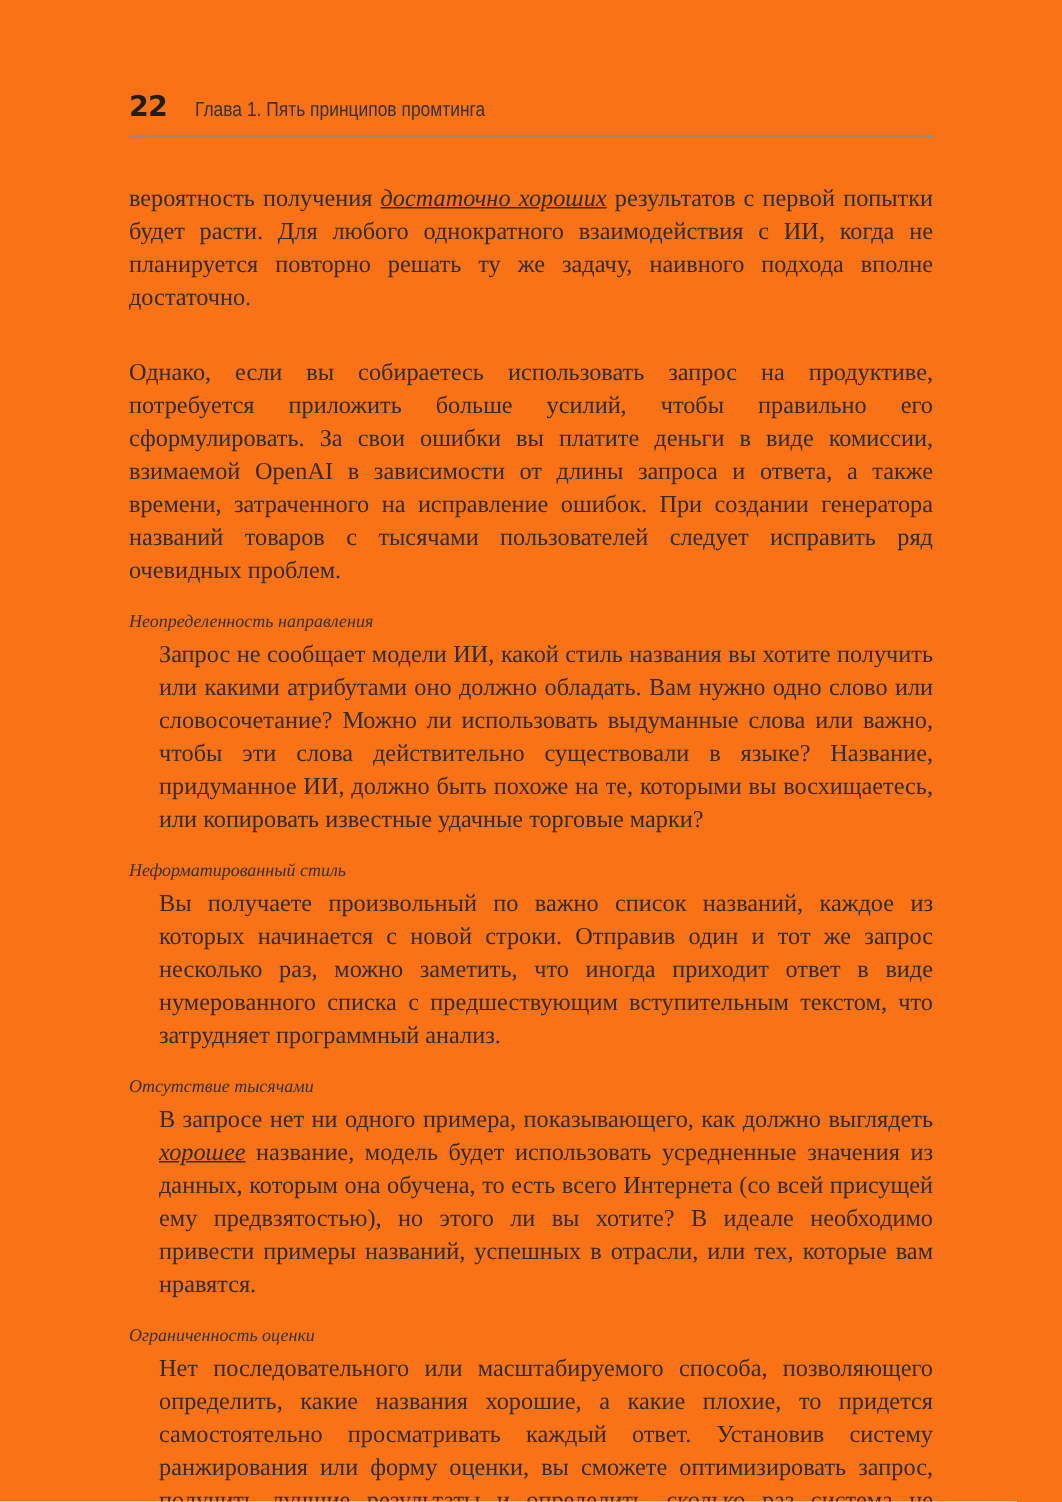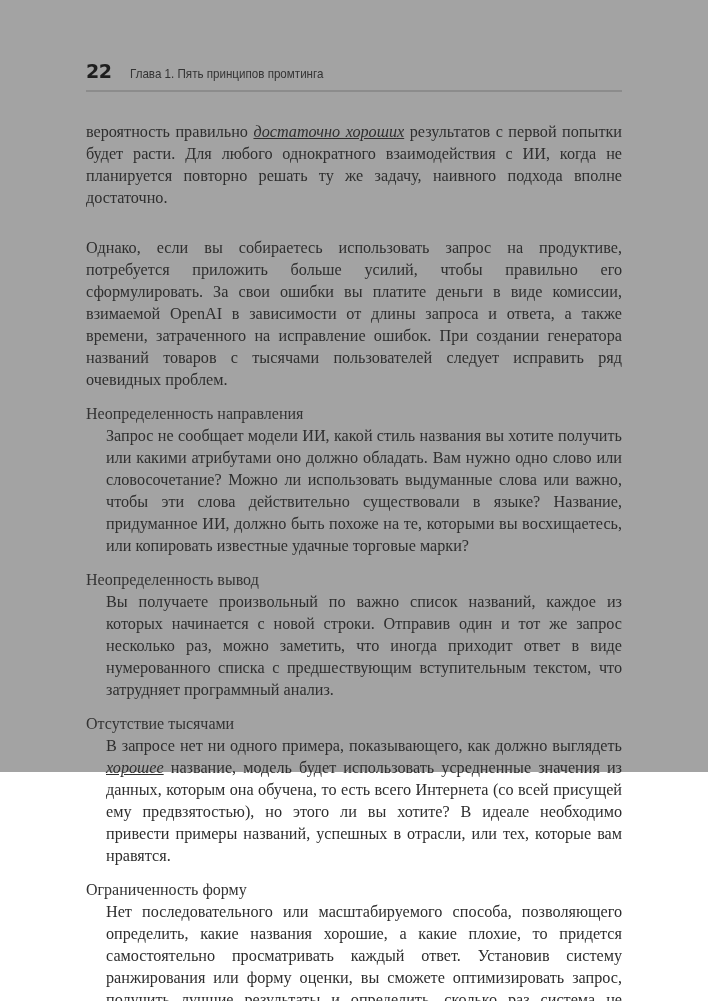--- a/index.html
+++ b/index.html
@@ -11,22 +11,22 @@
       width: 708px;
       height: 1001px;
       position: relative;
       overflow: hidden;
       color: #2b2b2b;
     }
     .page {
       position: absolute;
       left: 0; top: 0;
       width: 708px;
-      height: 772px;
-      background: #a3a3a3;
+      height: 1001px;
+      background: #f97316;
     }
     .running-head {
       position: absolute;
       left: 86px;
       top: 60px;
       width: 536px;
       height: 30px;
       border-bottom: 2px solid #8c8c8c;
       display: flex;
       align-items: baseline;
@@ -61,60 +61,61 @@
       margin: 0;
       text-align: justify;
       hyphens: manual;
     }
     .para + .para { margin-top: 28px; }
     .section {
       margin-top: 12px;
     }
     .first-section { margin-top: 12px; }
     .section-title {
+      font-style: italic;
       margin: 0 0 1px 0;
-      font-size: 16px;
+      font-size: 12px;
       color: #333;
     }
     .section-body {
       margin-left: 20px !important;
       text-align: justify;
     }
     em { font-style: italic; text-decoration: underline; }
   </style>
 </head>
 <body>
 
 <div class="page">
 
   <div class="running-head">
     <span class="page-number">22</span>
     <span class="chapter-title">Глава 1. Пять принципов промтинга</span>
   </div>
 
   <div class="content">
 
-    <p class="para"><span>вероятность правильно </span><em>достаточно хороших</em><span> результатов с первой попытки бу­дет расти. Для любого однократного взаимодействия с ИИ, когда не планируется повторно решать ту же задачу, наивного подхода вполне достаточно.</span></p>
+    <p class="para"><span>вероятность получения </span><em>достаточно хороших</em><span> результатов с первой попытки бу­дет расти. Для любого однократного взаимодействия с ИИ, когда не планируется повторно решать ту же задачу, наивного подхода вполне достаточно.</span></p>
 
     <p class="para">Однако, если вы собираетесь использовать запрос на продуктиве, потребуется приложить больше усилий, чтобы правильно его сформулировать. За свои ошибки вы платите деньги в виде комиссии, взимаемой OpenAI в зависимости от длины запроса и ответа, а также времени, затраченного на исправление ошибок. При создании генератора названий товаров с тысячами пользователей следует исправить ряд очевидных проблем.</p>
 
     <div class="section first-section">
       <p class="section-title">Неопределенность направления</p>
       <p class="section-body">Запрос не сообщает модели ИИ, какой стиль названия вы хотите получить или какими атрибутами оно должно обладать. Вам нужно одно слово или словосочетание? Можно ли использовать выдуманные слова или важно, что­бы эти слова действительно существовали в языке? Название, придуманное ИИ, должно быть похоже на те, которыми вы восхищаетесь, или копировать известные удачные торговые марки?</p>
     </div>
 
     <div class="section">
-      <p class="section-title">Неопределенность вывод</p>
+      <p class="section-title">Неформатированный стиль</p>
       <p class="section-body">Вы получаете произвольный по важно список названий, каждое из которых начинается с новой строки. Отправив один и тот же запрос несколько раз, можно заметить, что иногда приходит ответ в виде нумерованного списка с предшествующим вступительным текстом, что затрудняет программный анализ.</p>
     </div>
 
     <div class="section">
       <p class="section-title">Отсутствие тысячами</p>
       <p class="section-body"><span>В запросе нет ни одного примера, показывающего, как должно выглядеть </span><em>хорошее</em><span> название, модель будет использовать усредненные значения из данных, которым она обучена, то есть всего Интернета (со всей прису­щей ему предвзятостью), но этого ли вы хотите? В идеале необходимо привести примеры названий, успешных в отрасли, или тех, которые вам нравятся.</span></p>
     </div>
 
     <div class="section">
-      <p class="section-title">Ограниченность форму</p>
+      <p class="section-title">Ограниченность оценки</p>
       <p class="section-body">Нет последовательного или масштабируемого способа, позволяющего опре­делить, какие названия хорошие, а какие плохие, то придется самостоятельно просматривать каждый ответ. Установив систему ранжирования или форму оценки, вы сможете оптимизировать запрос, получить лучшие результаты и определить, сколько раз система не срабатывала.</p>
     </div>
 
   </div>
 </div>
 
 </body></html>

